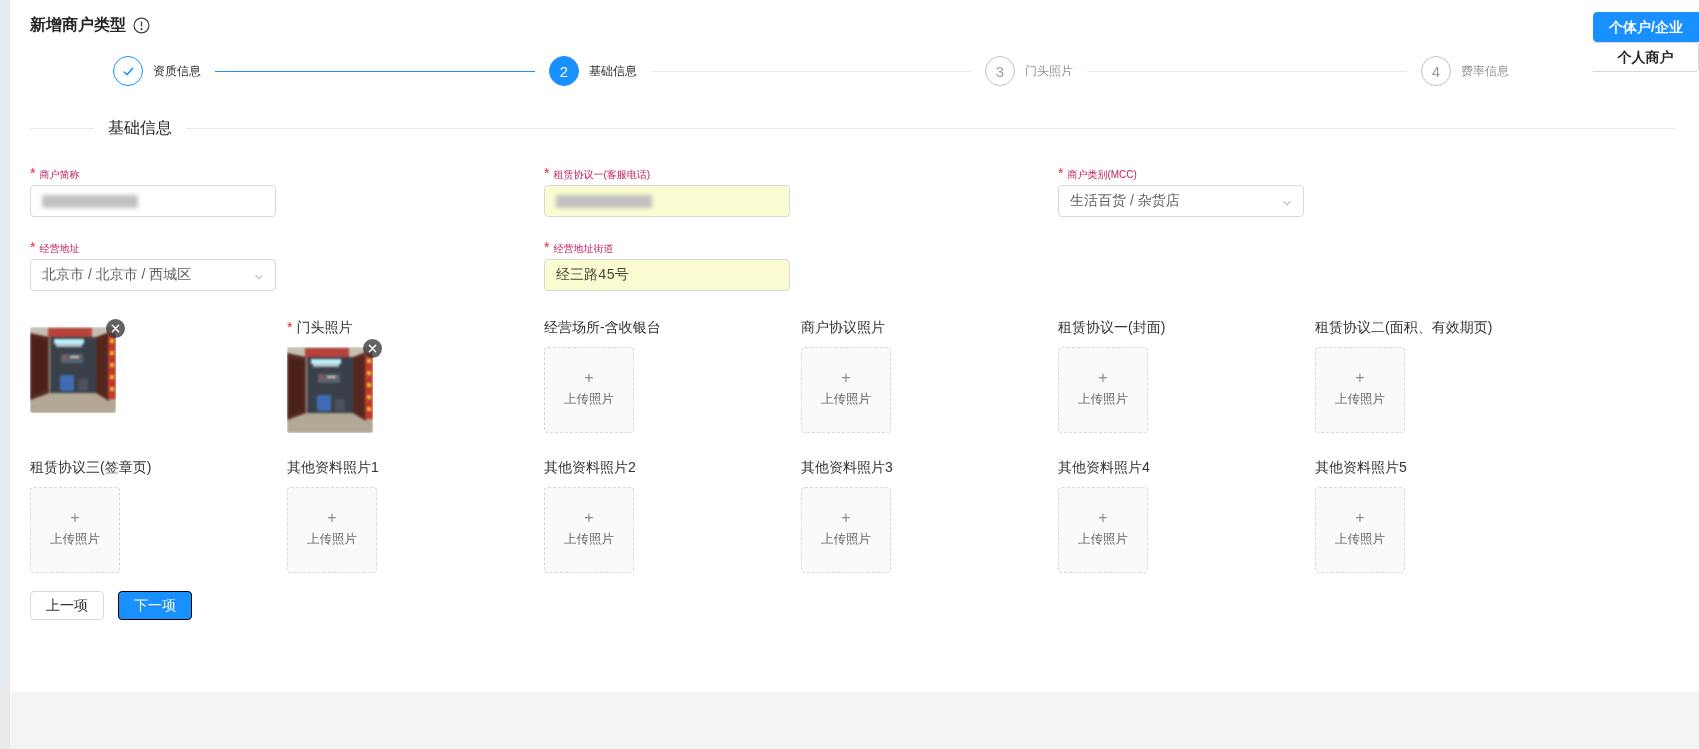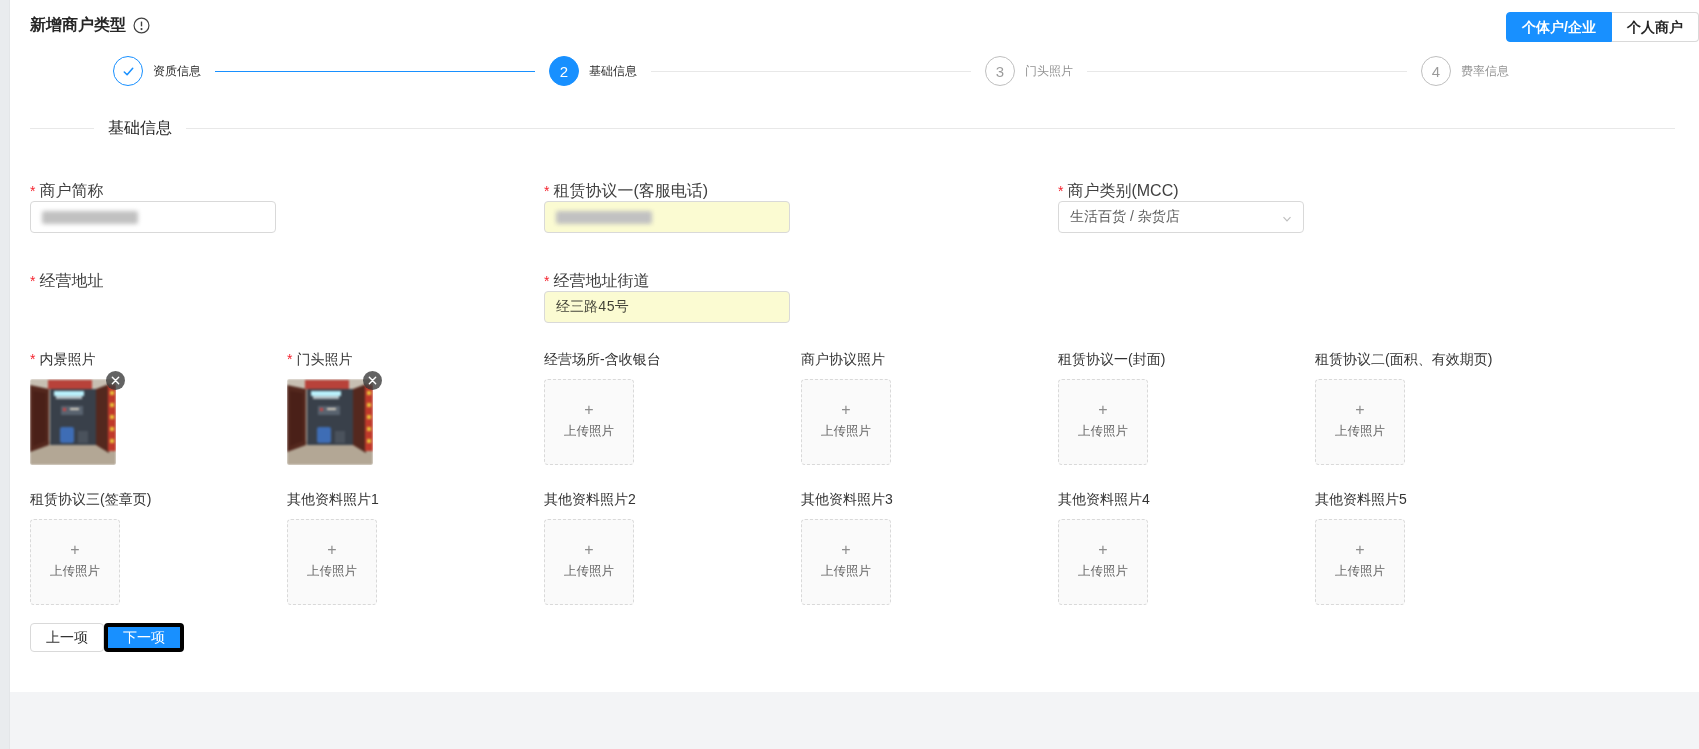--- a/index.html
+++ b/index.html
@@ -12,21 +12,21 @@
     overflow:hidden;
   }
   .left-strip { position:absolute; left:0; top:0; width:10px; height:749px; background:#e9ecee; border-right:1px solid #e3e6e8; }
   .card { position:absolute; left:10px; top:0; width:1689px; height:692px; background:#ffffff; padding:12px 0 0 20px; }
 
   
   .header { display:flex; align-items:flex-start; justify-content:space-between; height:34px; }
   .title-wrap { display:flex; align-items:center; gap:7px; padding-top:3px; }
   .page-title { font-size:16px; font-weight:700; color:#262626; }
   .info-icon svg { display:block; }
-  .type-toggle { display:flex; }
+  .type-toggle { display:flex;flex-direction:column; }
   .tab-btn { height:30px; padding:0 15px; font-size:14px; font-weight:700; line-height:28px; cursor:pointer; }
   .tab-btn.active { background:#1890ff; color:#fff; border:1px solid #1890ff; border-radius:4px 0 0 4px; }
   .tab-btn.plain { background:#fff; color:#262626; border:1px solid #d9d9d9; border-left:none; border-radius:0 4px 4px 0; }
 
   
   .steps { display:flex; align-items:center; margin:8px 190px 0 83px; height:34px; }
   .step { display:flex; align-items:center; }
   .step-circle { width:30px; height:30px; border-radius:50%; display:flex; align-items:center; justify-content:center; font-size:15px; flex:0 0 30px; }
   .step-circle.finished { border:1px solid #1890ff; background:#fff; }
   .step-circle.active { background:#1890ff; color:#fff; border:1px solid #1890ff; }
@@ -43,21 +43,21 @@
   .divider .dl { width:64px; height:1px; background:#e8e8e8; }
   .divider .dtitle { margin:0 14px; font-size:16px; color:#262626; white-space:nowrap; }
   .divider .dr { flex:1; height:1px; background:#e8e8e8; }
 
   
   .grid6 { display:grid; grid-template-columns:repeat(6,257px); }
   .c1 { grid-column:1/3; } .c3 { grid-column:3/5; } .c5 { grid-column:5/7; }
 
   .form-row1 { margin-top:26px; }
   .form-row2 { margin-top:22px; }
-  .field-label { font-size:16px; color:#404040; height:20px; white-space:nowrap;margin-top:16px; }
+  .field-label { font-size:10px; color:#be185d; height:20px; white-space:nowrap; }
   .req::before { content:"*"; color:#f5222d; margin-right:4px; font-size:14px; }
   .control { margin-top:0; width:246px; height:32px; border:1px solid #d9d9d9; border-radius:4px; background:#fff;
              display:flex; align-items:center; padding:0 11px; font-size:14px; color:rgba(0,0,0,.75); position:relative; }
   .control.yellow { background:#fbfbd2; }
   input.control { display:block;font-family:Liberation Mono, monospace; }
   .select { cursor:pointer; color:rgba(0,0,0,.65); }
   .select .chev { position:absolute; right:10px; top:10px; }
   .redact { width:96px; height:13px; background:#c1c1c1; border-radius:2px; filter:blur(2px); }
 
   
@@ -68,24 +68,24 @@
           display:flex; flex-direction:column; align-items:center; justify-content:center; gap:7px; cursor:pointer; }
   .ubox .plus { font-size:16px; color:#8c8c8c; line-height:12px; }
   .ubox .utext { font-size:12.5px; color:#666;text-align:center; }
   .photo { margin-top:8px; width:86px; height:86px; position:relative; }
   .photo .img { width:86px; height:86px; overflow:hidden; border-radius:2px; }
   .photo svg.store { filter:blur(1.1px); display:block; }
   .close-badge { position:absolute; top:-8px; right:-9px; width:19px; height:19px; border-radius:50%;
                  background:rgba(55,55,55,.78); display:flex; align-items:center; justify-content:center; cursor:pointer; }
 
   
-  .footer { margin-top:18px; display:flex; }
+  .footer { margin-top:18px; display:flex; gap:14px; }
   .btn { height:29px; border-radius:4px; font-size:14px; cursor:pointer; padding:0 15px; }
   .btn.ghost { background:#fff; border:1px solid #d9d9d9; color:#333; }
-  .btn.primary { background:#1890ff; border:4px solid #000000; color:#fff; }
+  .btn.primary { background:#1890ff; border:1px solid #000000; color:#fff; }
 </style>
 </head>
 <body>
 
 <svg width="0" height="0" style="position:absolute">
   <defs>
     <g id="storefront">
       <rect width="86" height="86" fill="#c7bfb2"></rect>
       <rect y="62" width="86" height="24" fill="#b3a795"></rect>
       <rect x="18" y="1" width="44" height="9" fill="#b8423a"></rect>
@@ -185,30 +185,37 @@
               <path d="M2.5 4.2l3.5 3.6 3.5-3.6" stroke="#bfbfbf" stroke-width="1.2" fill="none"></path>
             </svg>
         </span>
       </div>
     </div>
   </div>
 
   <div class="grid6 form-row2">
     <div class="c1">
       <div class="field-label req"><span>经营地址</span></div>
+      <div class="control select">
+        <span>北京市 / 北京市 / 西城区</span>
+        <span class="chev">
+          <svg width="12" height="12" viewBox="0 0 12 12">
+              <path d="M2.5 4.2l3.5 3.6 3.5-3.6" stroke="#bfbfbf" stroke-width="1.2" fill="none"></path>
+            </svg>
+        </span>
+      </div>
     </div>
     <div class="c3">
       <div class="field-label req"><span>经营地址街道</span></div>
       <input class="control yellow" value="经三路45号" style="">
     </div>
   </div>
 
   <div class="grid6 uprow1">
     <div>
-      <div class="ulabel req"><span>内景照片</span></div>
       <div class="photo">
         <div class="img">
             <svg class="store" width="86" height="86" viewBox="0 0 86 86">
               <use href="#storefront"></use>
             </svg>
           </div>
         <span class="close-badge">
           <svg width="9" height="9" viewBox="0 0 10 10">
               <path d="M1.5 1.5l7 7M8.5 1.5l-7 7" stroke="#fff" stroke-width="1.6" stroke-linecap="round"></path>
             </svg>

